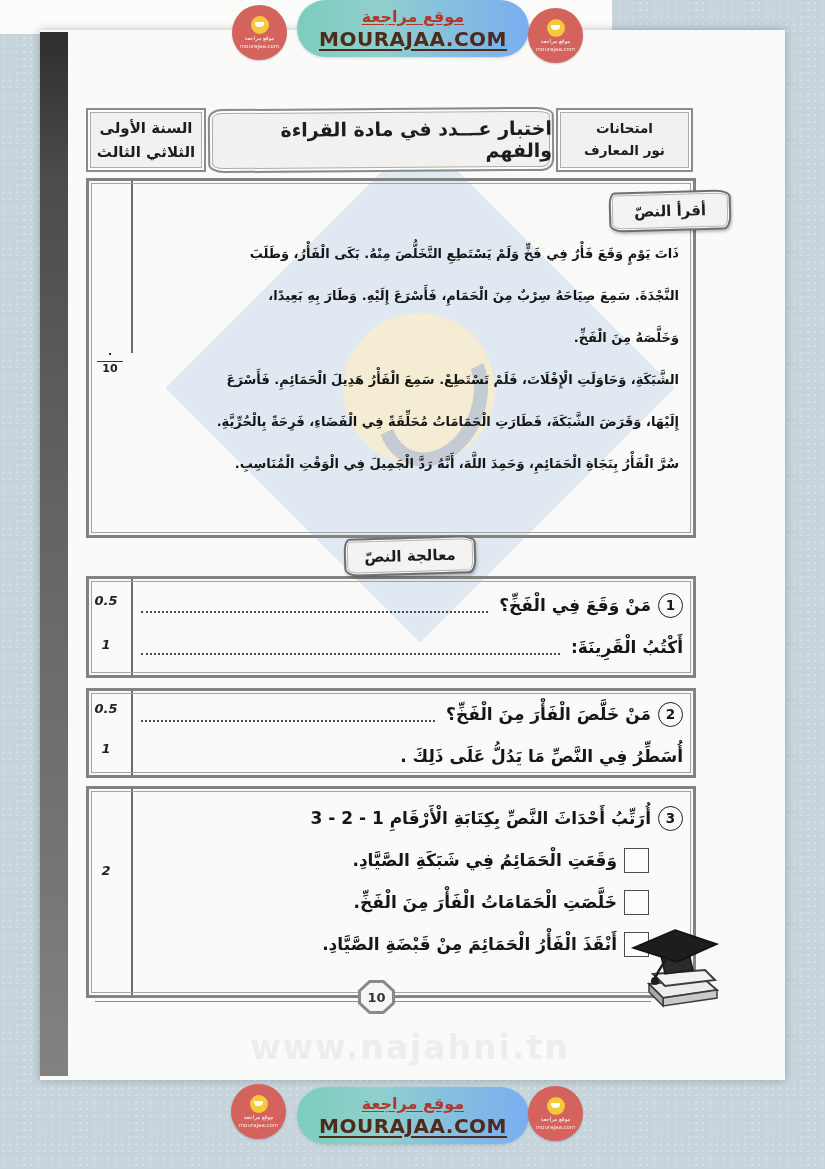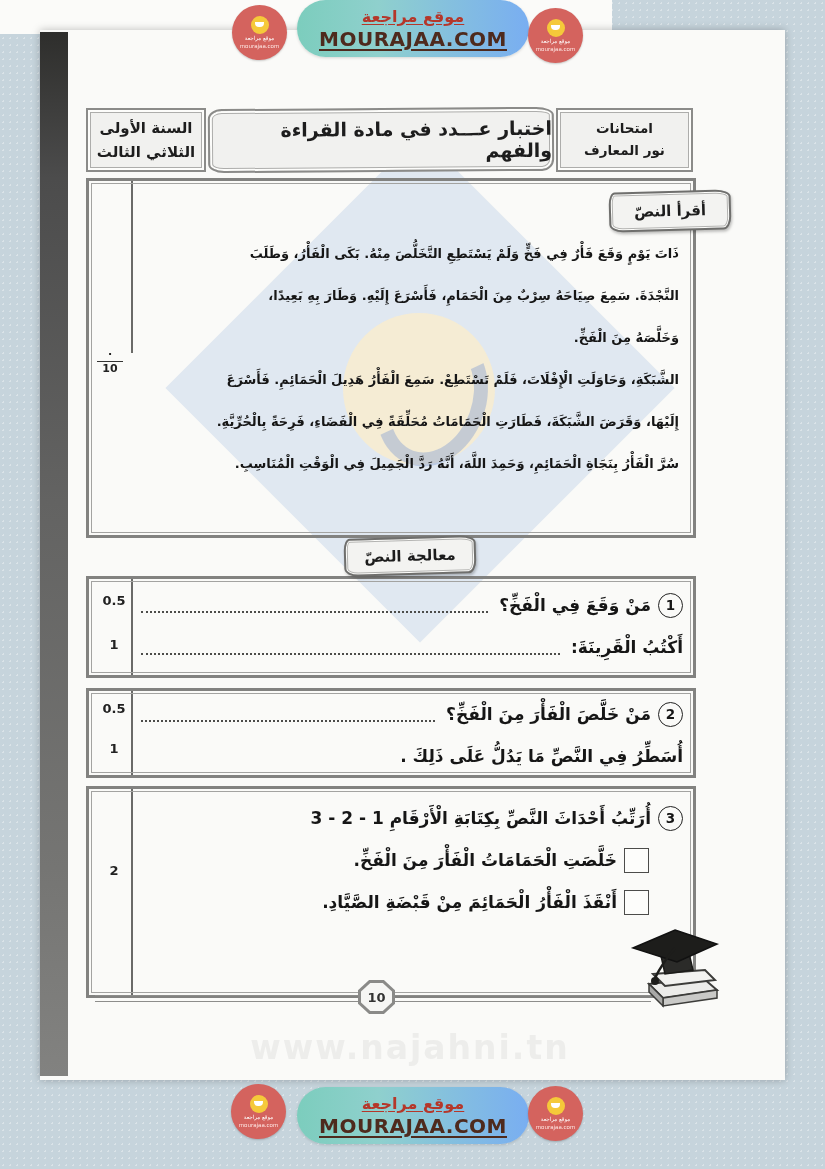--- a/index.html
+++ b/index.html
@@ -60,22 +60,22 @@
     display:flex;flex-direction:column;align-items:center;justify-content:center;
     direction:rtl;color:#1d1d1d;}
   .hbox-org{width:133px;font-size:13.5px;font-weight:bold;line-height:1.6;align-items:center;}
   .hbox-title{flex:1;margin:0 2px;font-size:19px;font-weight:bold;
     border-radius:14px 18px 12px 16px / 10px 8px 12px 9px;transform:rotate(-.4deg);}
   .hbox-level{width:116px;font-size:15px;font-weight:bold;line-height:1.6;}
   
   .frame{left:46px;width:604px;border:3px solid #828280;z-index:3;}
   .frame::after{content:"";position:absolute;inset:2px;border:1px solid #a3a3a1;pointer-events:none;}
   .rule-v{position:absolute;left:42px;top:0;width:1.5px;background:#6a6a68;}
-  .score{position:absolute;left:8px;width:34px;text-align:center;
-    font-size:13px;font-weight:bold;color:#222;}
+  .score{position:absolute;left:0;width:34px;text-align:center;
+    font-size:13px;font-weight:bold;color:#222;font-style:italic;}
   
   .reading-frame{top:148px;height:354px;}
   .ribbon{background:#f3f3f1;border:2px solid #6f6f6d;z-index:6;
     box-shadow:inset 0 0 0 1px #fdfdfb, inset 0 0 0 2px #b3b3b1, 1px 2px 3px rgba(0,0,0,.25);
     display:grid;place-items:center;font-size:15px;font-weight:bold;color:#1c1c1c;direction:rtl;
     border-radius:6px 16px 8px 14px / 12px 7px 13px 8px;transform:rotate(-1.6deg);}
   .ribbon-read{left:520px;top:10px;width:118px;height:36px;position:absolute;}
   .ribbon-process{left:304px;top:507px;width:128px;height:34px;}
   .score-frac{position:absolute;left:8px;top:168px;width:26px;text-align:center;
     font-size:11px;font-weight:bold;color:#222;line-height:1.1;z-index:4;}
@@ -192,20 +192,24 @@
     <div class="frame abs q3-frame">
       <div class="rule-v" style="height:100%;"></div>
       <span class="score" style="top:74px;">2</span>
       <div class="q-content">
         <div class="q-line" style="margin-top:8px;">
           <span class="circle-num">3</span>
           <span class="q-text">أُرَتِّبُ أَحْدَاثَ النَّصِّ بِكِتَابَةِ الْأَرْقَامِ 1 - 2 - 3</span>
         </div>
         <div class="q-line q-item">
           <span class="checkbox"></span>
+          <span class="q-text">وَقَعَتِ الْحَمَائِمُ فِي شَبَكَةِ الصَّيَّادِ.</span>
+        </div>
+        <div class="q-line q-item">
+          <span class="checkbox"></span>
           <span class="q-text">خَلَّصَتِ الْحَمَامَاتُ الْفَأْرَ مِنَ الْفَخِّ.</span>
         </div>
         <div class="q-line q-item">
           <span class="checkbox"></span>
           <span class="q-text">أَنْقَذَ الْفَأْرُ الْحَمَائِمَ مِنْ قَبْضَةِ الصَّيَّادِ.</span>
         </div>
       </div>
     </div>
 
     <div class="abs foot-line"></div>

